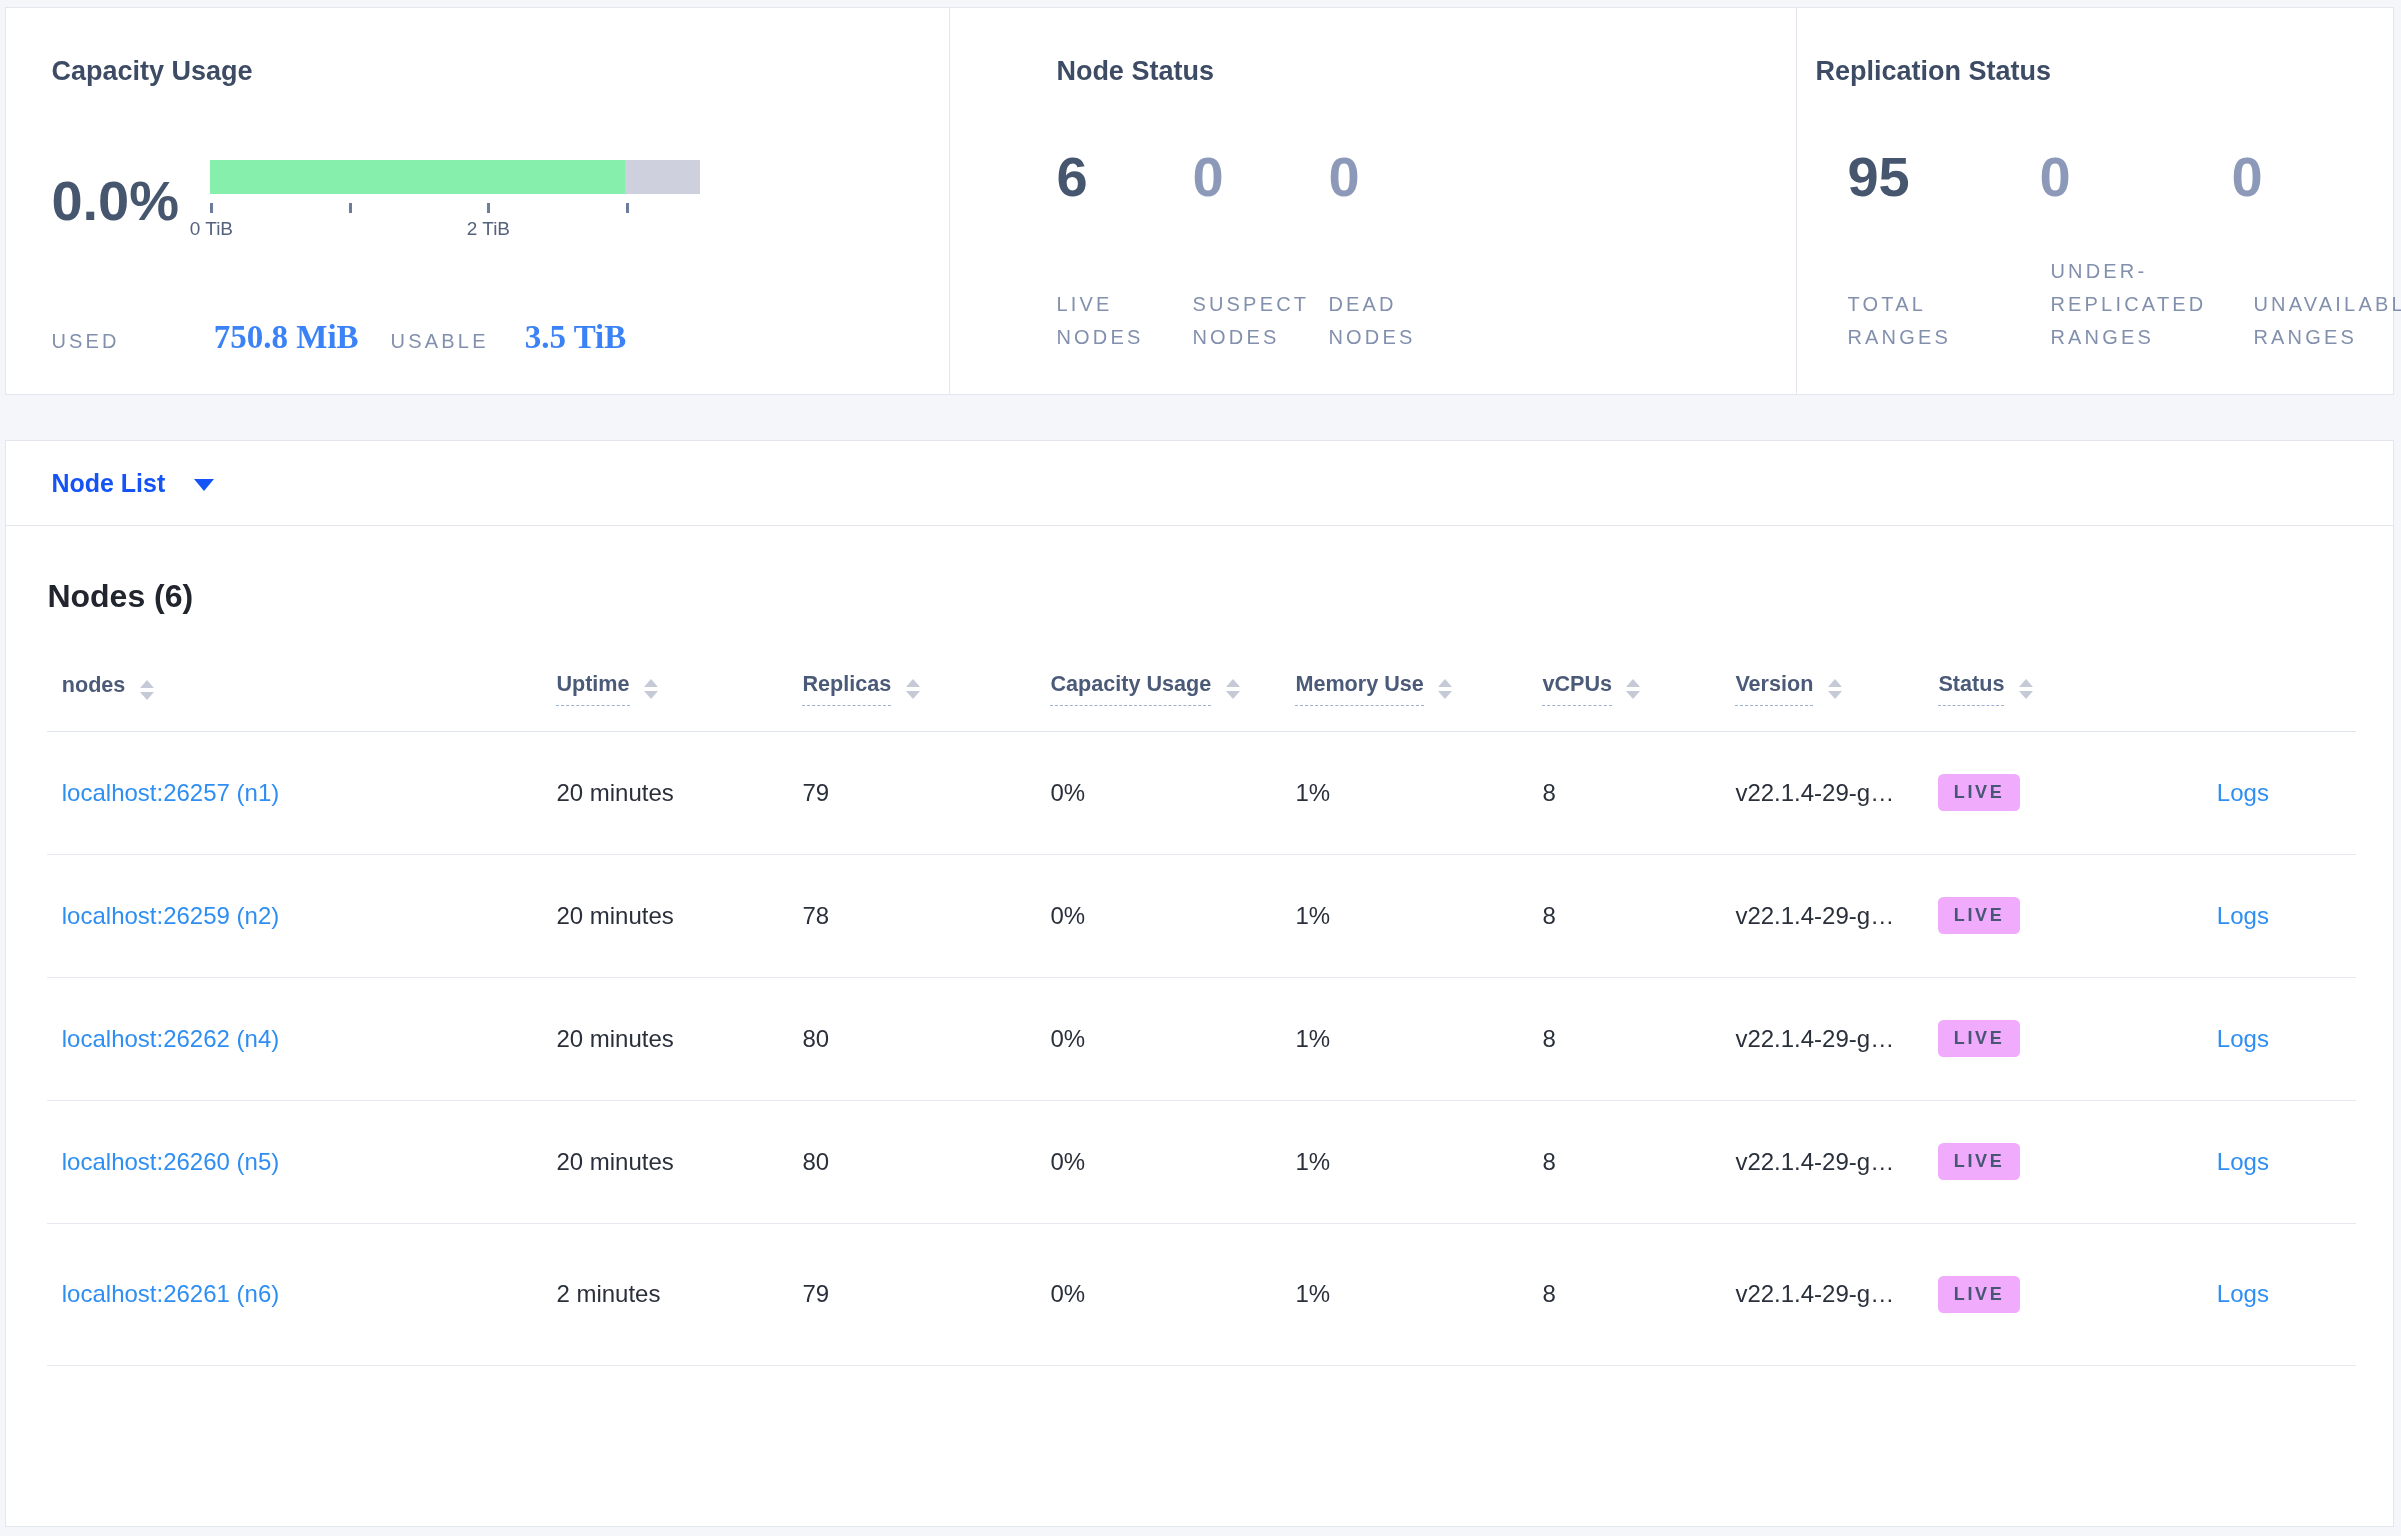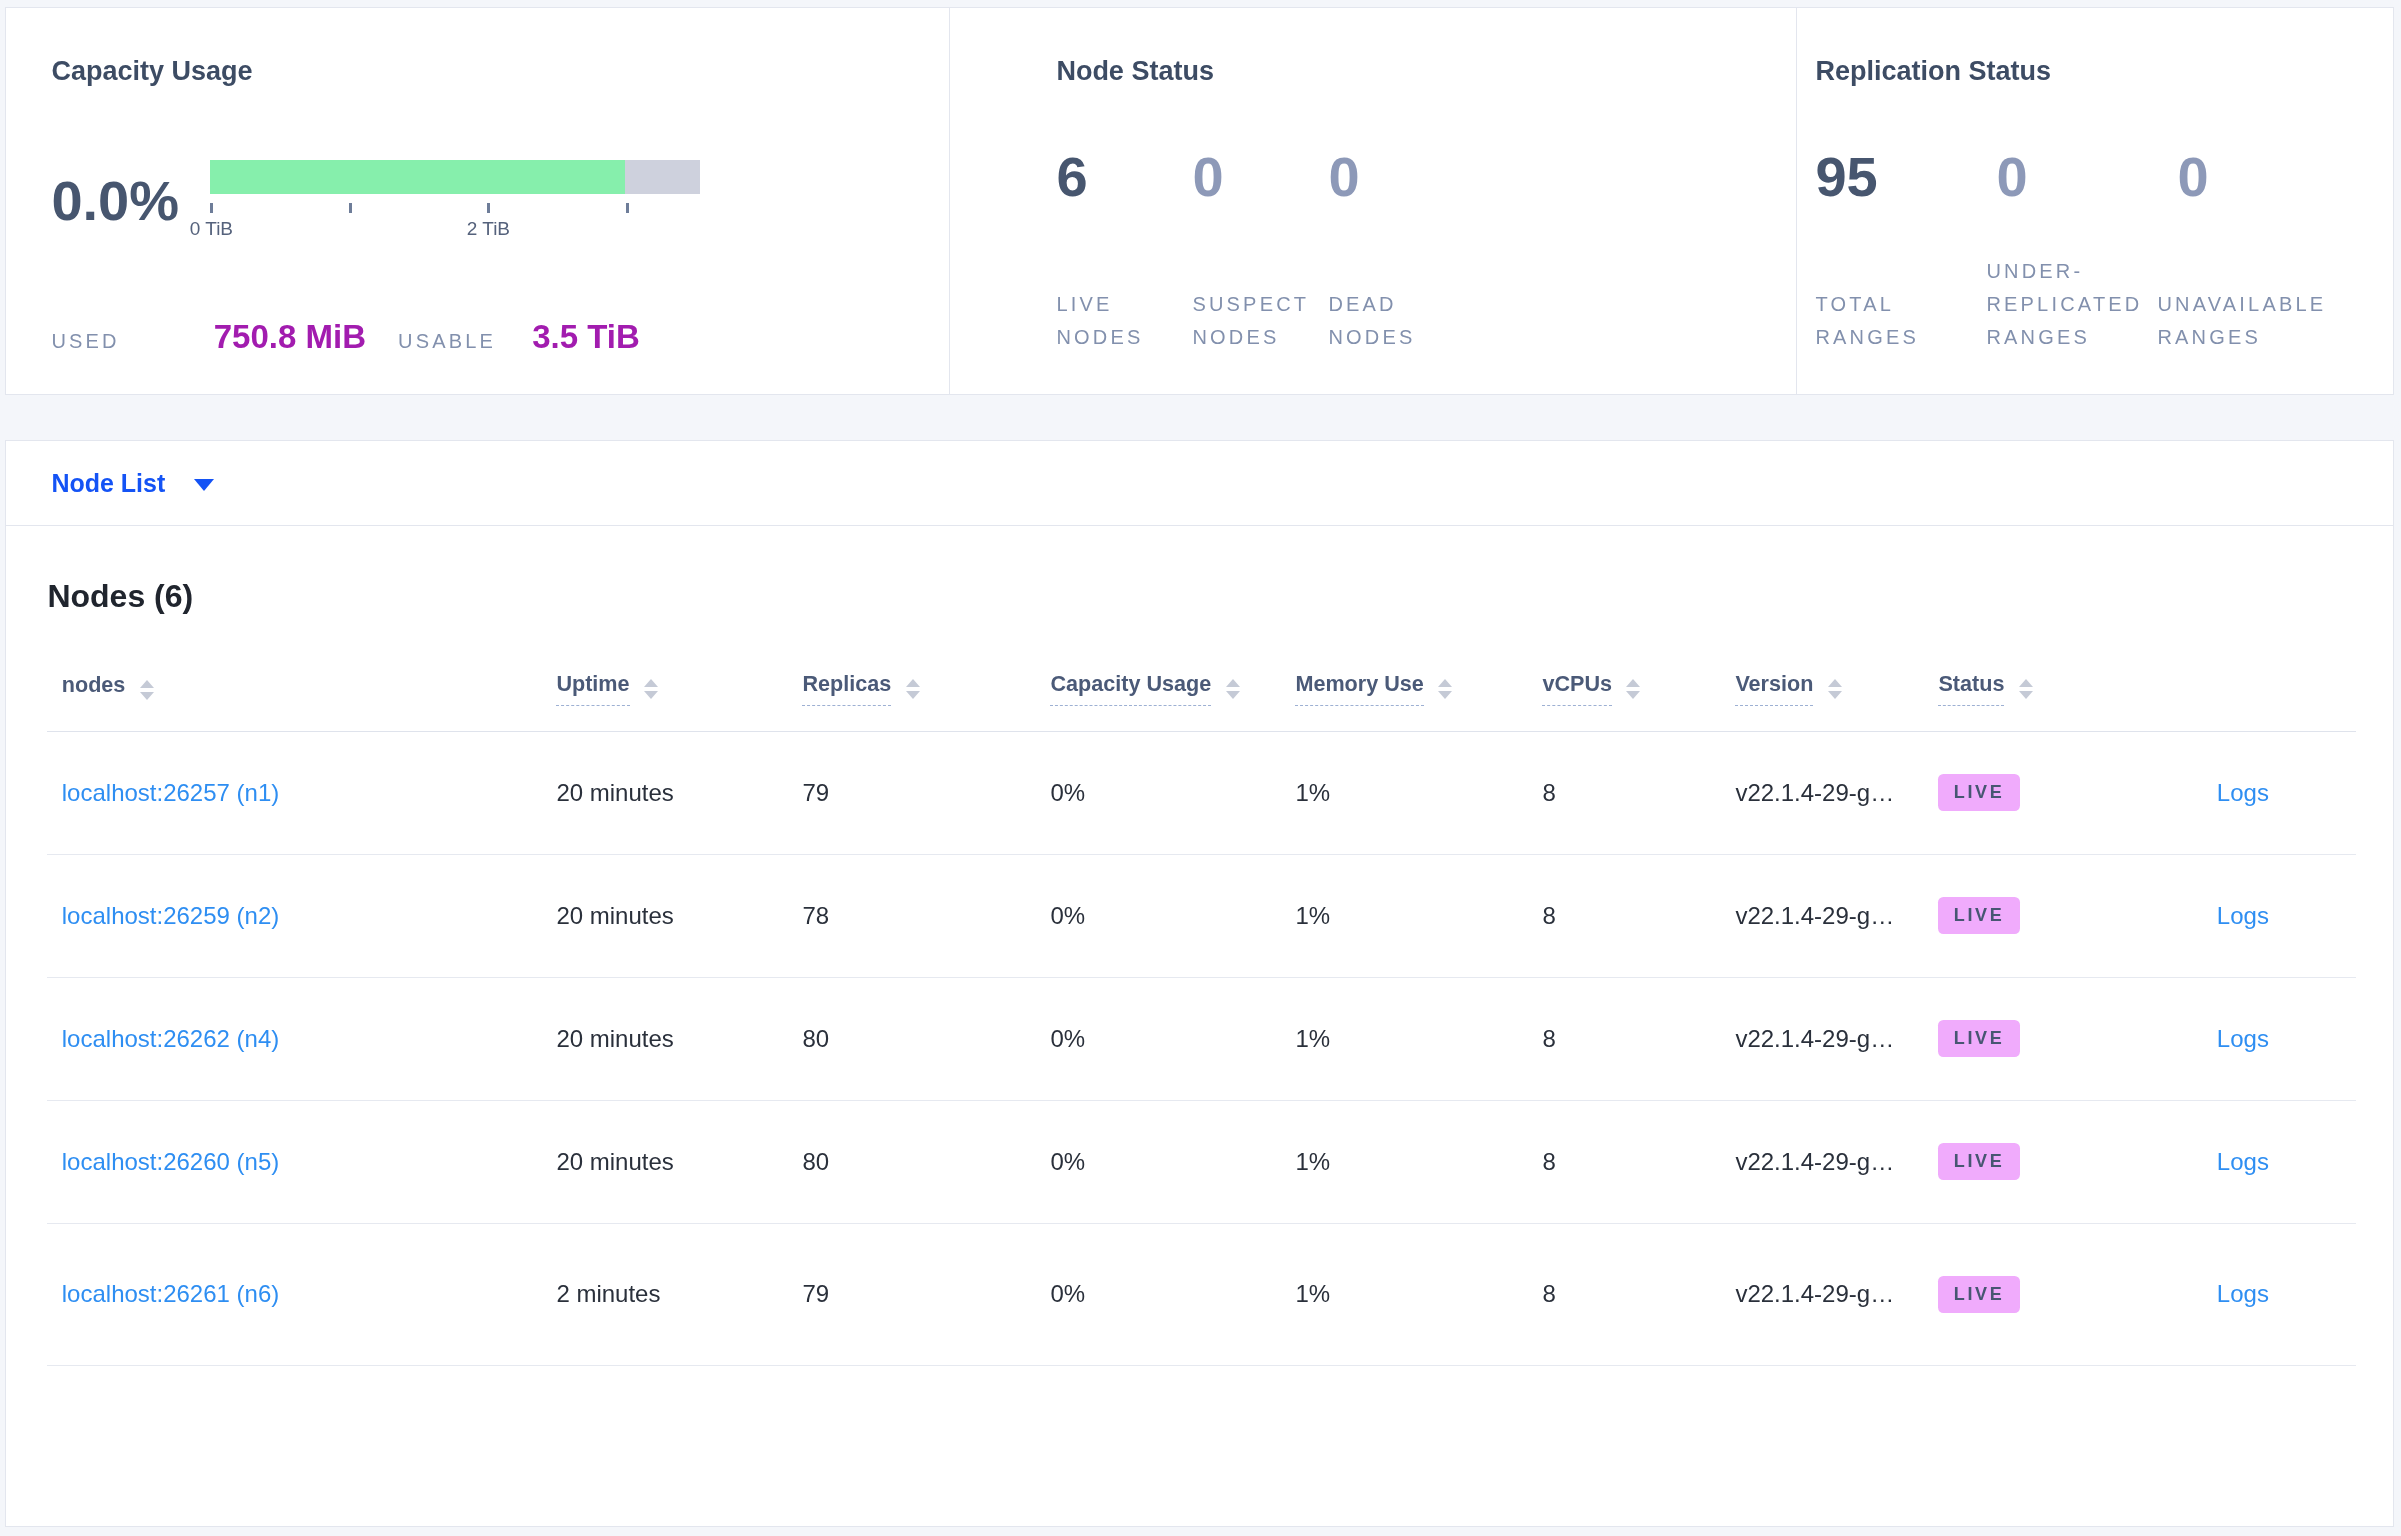--- a/index.html
+++ b/index.html
@@ -18,42 +18,42 @@
   .stats-card { top:7.2px; height:388px; display:flex; }
   .panel { position:relative; height:100%; padding-top:45px; }
   .panel-capacity { width:944px; border-right:1.8px solid #e3e6ee; padding-left:45px; }
   .panel-nodes    { width:847px;  border-right:1.8px solid #e3e6ee; padding-left:106px; }
   .panel-repl     { width:594px;  padding-left:18px; }
   .panel-title { font-size:27px; line-height:36px; font-weight:600; color:#3d4c64; }
   .bignum-row { display:flex; margin-top:56px; }
   .bignum { font-size:56px; line-height:63px; font-weight:600; color:#47566f; }
   .bignum.dim { color:#8d99b8; }
   .col-150 { width:136px; }
-  .col-200 { width:181px; }
+  .col-200 { width:181px;margin-left:32px; }
   .panel-labels {
     position:absolute; bottom:40px; display:flex; align-items:flex-end;
   }
   .panel-nodes .panel-labels { left:106px; }
   .panel-repl  .panel-labels { left:18px; }
   .cap-label {
     font-size:20px; line-height:33px; letter-spacing:3.2px;
     color:#8290ad; font-weight:500; max-width:171px;
   }
   
   .cap-body { display:flex; align-items:center; margin-top:56px; height:63px; }
   .cap-pct { font-size:56px; font-weight:700; color:#47566f; width:128px; line-height:63px;margin-top:48px; }
   .cap-bar { position:relative; margin-left:31px; width:490px; height:34px; background:#86efac; }
   .cap-bar-dark { position:absolute; top:0; right:0; width:75px; height:34px; background:#ced1dd; }
   .cap-tick { position:absolute; top:43px; width:2.7px; height:10.8px; background:#6e7d99; }
   .cap-ticklabel {
     position:absolute; top:58px; width:72px; text-align:center;
     font-size:19px; color:#55627c;
   }
   .cap-stats { position:absolute; bottom:36px; left:45px; display:flex; align-items:baseline; }
-  .cap-stat-value { font-size:33px; line-height:40px; font-weight:600; color:#a21caf; }
+  .cap-stat-value { font-size:33px; line-height:40px; font-weight:600; color:#3b82f6;font-family:Liberation Serif, serif; }
   
   .table-card { top:440px; height:1087px; }
   .nodelist-bar {
     height:85px; display:flex; align-items:center;
     padding-left:45px; border-bottom:1.8px solid #e3e6ee; cursor:pointer;
   }
   .nodelist-label { font-size:25px; font-weight:600; color:#1453f5; }
   .caret-down {
     width:0; height:0; margin-left:29px; margin-top:3.6px;
     border-left:10px solid transparent; border-right:10px solid transparent;

